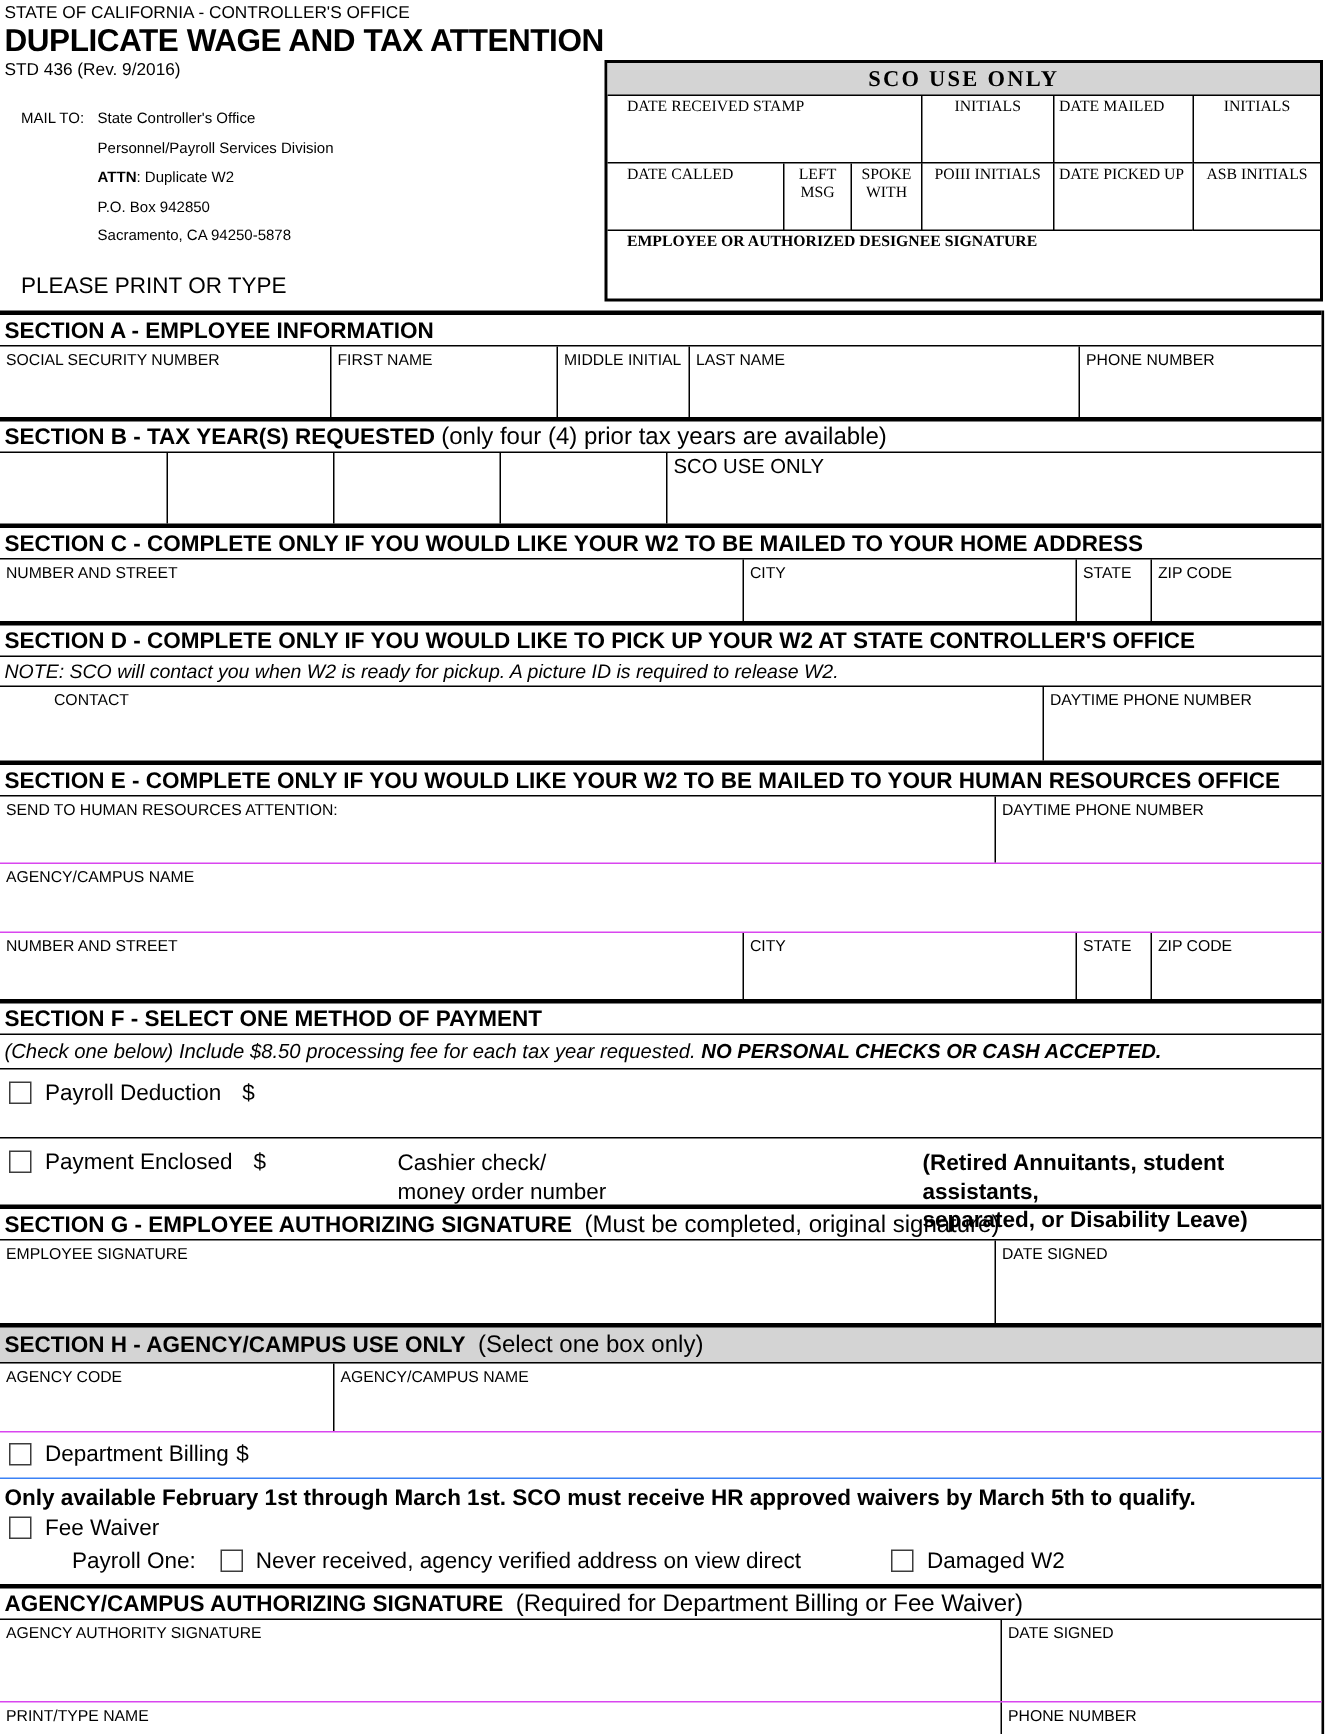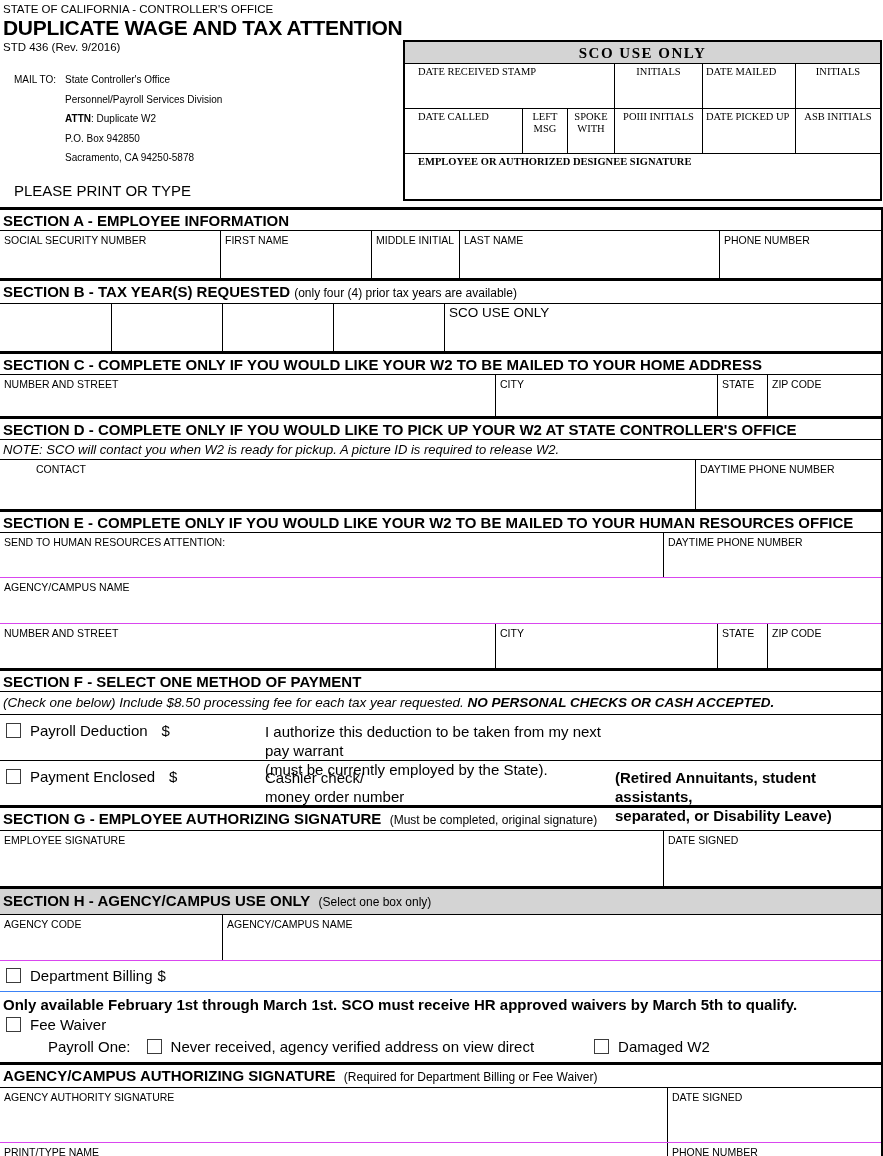--- a/index.html
+++ b/index.html
@@ -32,21 +32,21 @@
   .sco-cell.ctr { text-align: center; }
   .sco-r1 .sco-cell { height: 45px; }
   .sco-r2 .sco-cell { height: 45px; }
   .sco-r3 .sco-cell { height: 45px; border-bottom: none; }
   
   .form-body { position: relative; border-right: 2px solid #000; }
   .sec-bar {
     border-top: 3px solid #000; border-bottom: 1px solid #000;
     padding: 2px 3px 1px; font-size: 15px; font-weight: bold; line-height: 17px; white-space: nowrap;
   }
-  .sec-bar .sec-note { font-weight: normal; font-size: 12px; }
+  .sec-bar .sec-note { font-weight: normal; font-size: 16px; }
   .sec-bar.gray { background: #d4d4d4; padding-top: 3px; padding-bottom: 3px; }
   .row { display: flex; }
   .row.hairline { border-bottom: 1px solid #d946ef; }
   .cell { border-left: 1px solid #000; padding: 3px 4px; font-size: 10.5px; line-height: 12px; }
   .cell:first-child { border-left: none; }
   .note-line { font-style: italic; font-size: 13px; padding: 2px 3px; border-bottom: 1px solid #000; }
   .fnote { font-style: italic; font-size: 13.5px; padding: 3px 3px 4px; border-bottom: 1px solid #000; }
   .fnote b { font-size: 13.5px; }
   .pay-row { display: flex; align-items: flex-start; padding: 7px 6px 6px; font-size: 15px; }
   .pay-col1 { flex: 0 0 259px; display: flex; align-items: flex-start; }
@@ -160,24 +160,20 @@
     </div>
 
     <div class="sec-bar"><span>SECTION F - SELECT ONE METHOD OF PAYMENT</span></div>
     <div class="fnote"><span>(Check one below) Include $8.50 processing fee for each tax year requested. </span><b>NO PERSONAL CHECKS OR CASH ACCEPTED.</b></div>
     <div class="pay-row" style="height:46px; border-bottom:1px solid #000;">
       <div class="pay-col1">
         <span class="checkbox"></span>
         <span class="chk-label">Payroll Deduction</span>
         <span class="dollar">$</span>
       </div>
-      <div class="pay-col2">
-        <div>I authorize this deduction to be taken from my next pay warrant</div>
-        <div>(must be currently employed by the State).</div>
-      </div>
     </div>
     <div class="pay-row" style="height:44px;">
       <div class="pay-col1">
         <span class="checkbox"></span>
         <span class="chk-label">Payment Enclosed</span>
         <span class="dollar">$</span>
       </div>
       <div class="pay-col2">
         <div>Cashier check/</div>
         <div>money order number</div>

